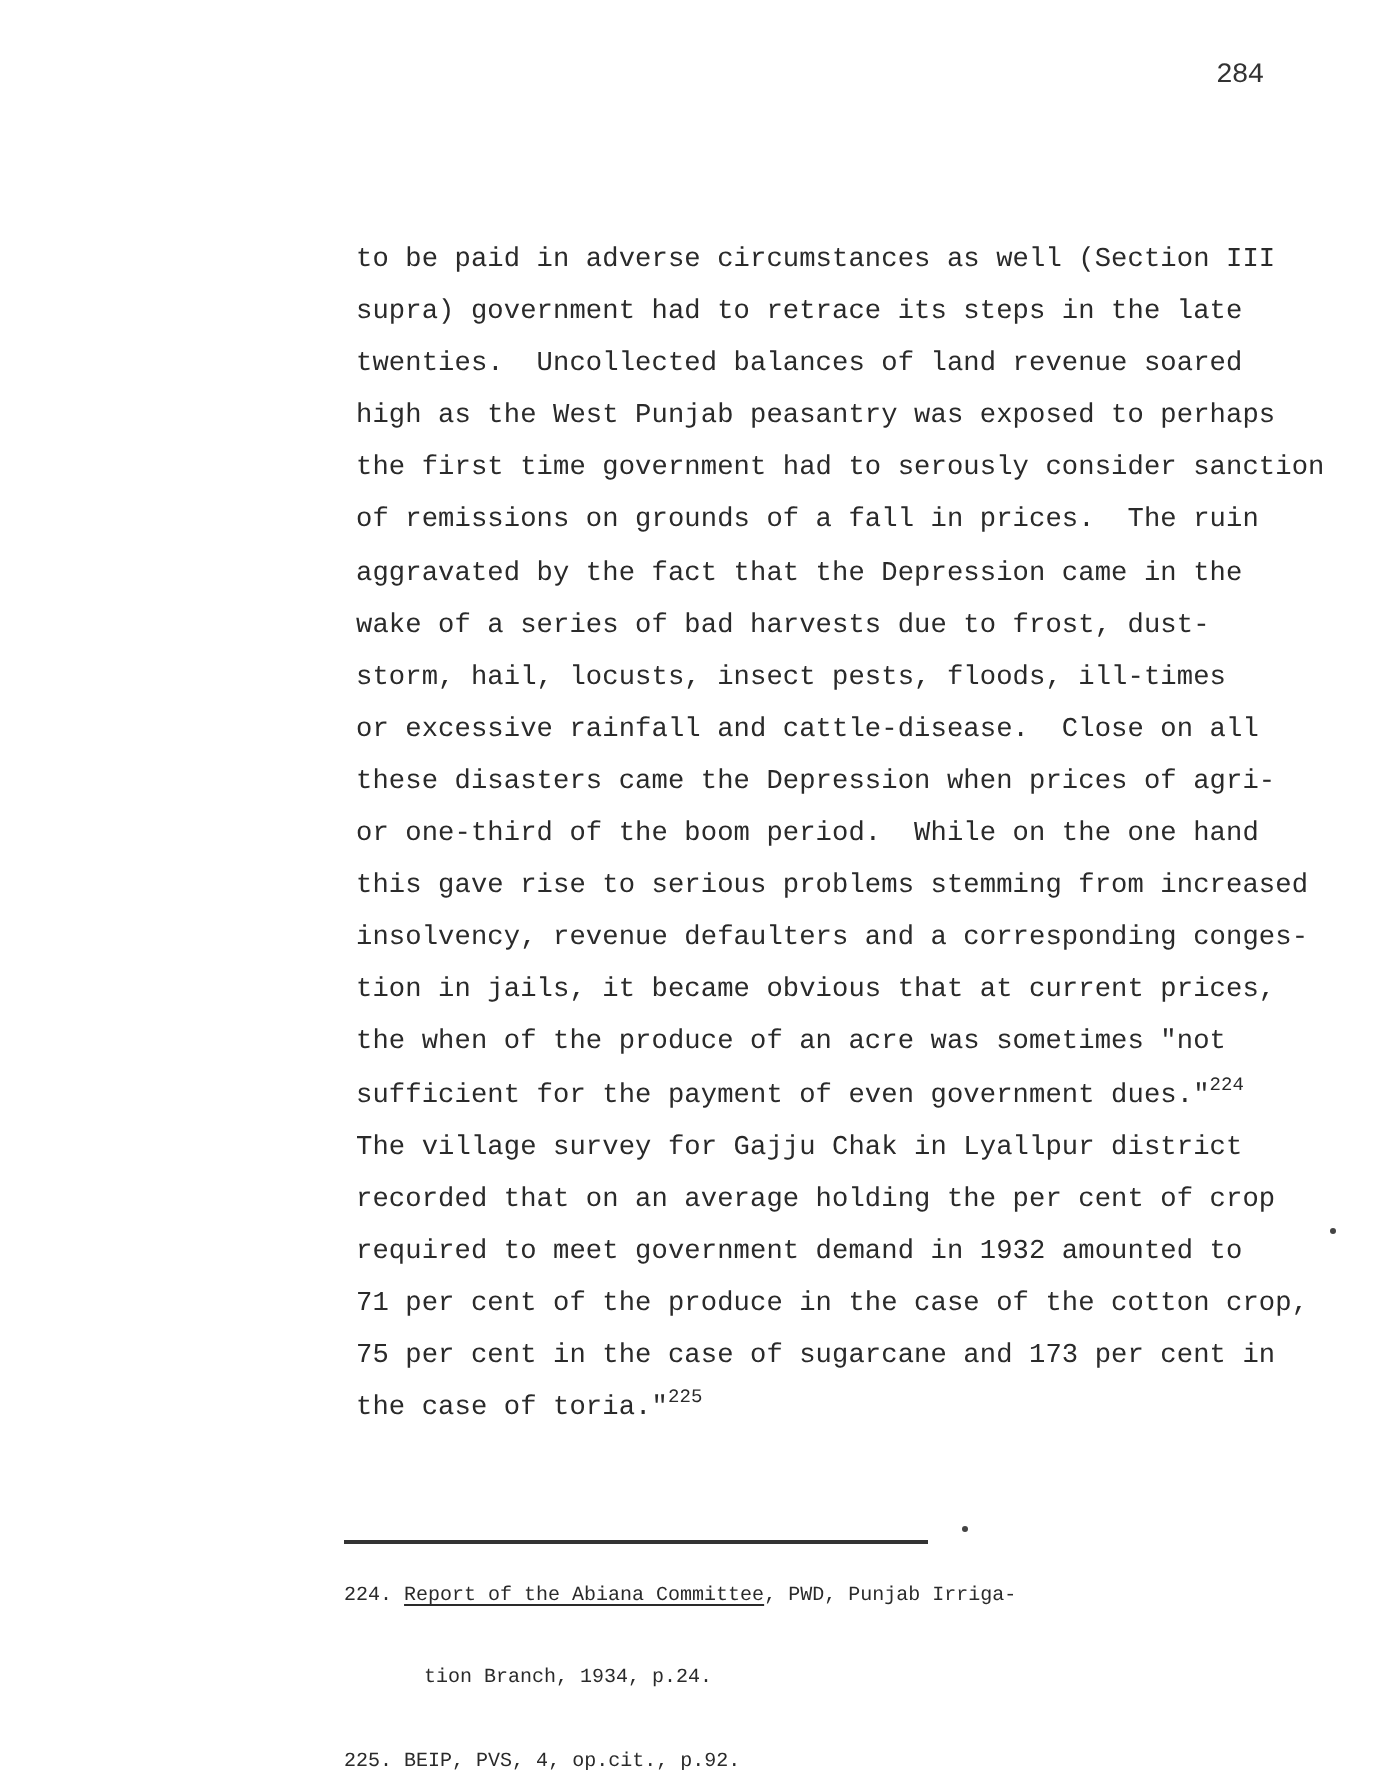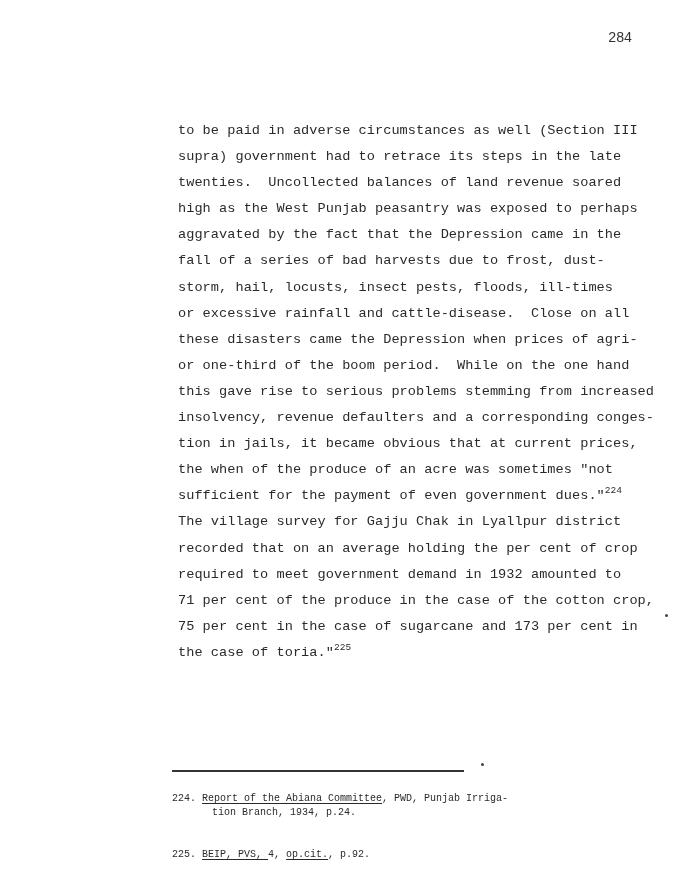--- a/index.html
+++ b/index.html
@@ -66,20 +66,21 @@
     position: relative;
     line-height: 14px;
     white-space: pre;
   }
   .fn .num {
     display: inline-block;
   }
   .fn .cont {
     display: block;
     padding-left: 40px;
+    margin-top: 27px;
   }
   .fn + .fn {
     margin-top: 28px;
   }
   .u {
     text-decoration: underline;
     text-underline-offset: 2px;
   }
   .speck {
     position: absolute;
@@ -94,22 +95,24 @@
 
 <div class="page">
 
   <div class="page-number">284</div>
 
   <div class="body-text">
     <div class="line">to be paid in adverse circumstances as well (Section III</div>
     <div class="line">supra) government had to retrace its steps in the late</div>
     <div class="line">twenties.  Uncollected balances of land revenue soared</div>
     <div class="line">high as the West Punjab peasantry was exposed to perhaps</div>
+    <div class="line">the first time government had to serously consider sanction</div>
+    <div class="line">of remissions on grounds of a fall in prices.  The ruin</div>
     <div class="line">aggravated by the fact that the Depression came in the</div>
-    <div class="line">fall of a series of bad harvests due to frost, dust-</div>
+    <div class="line">wake of a series of bad harvests due to frost, dust-</div>
     <div class="line">storm, hail, locusts, insect pests, floods, ill-times</div>
     <div class="line">or excessive rainfall and cattle-disease.  Close on all</div>
     <div class="line">these disasters came the Depression when prices of agri-</div>
     <div class="line">or one-third of the boom period.  While on the one hand</div>
     <div class="line">this gave rise to serious problems stemming from increased</div>
     <div class="line">insolvency, revenue defaulters and a corresponding conges-</div>
     <div class="line">tion in jails, it became obvious that at current prices,</div>
     <div class="line">the when of the produce of an acre was sometimes "not</div>
     <div class="line"><span>sufficient for the payment of even government dues."</span><sup class="fnref">224</sup></div>
     <div class="line">The village survey for Gajju Chak in Lyallpur district</div>

